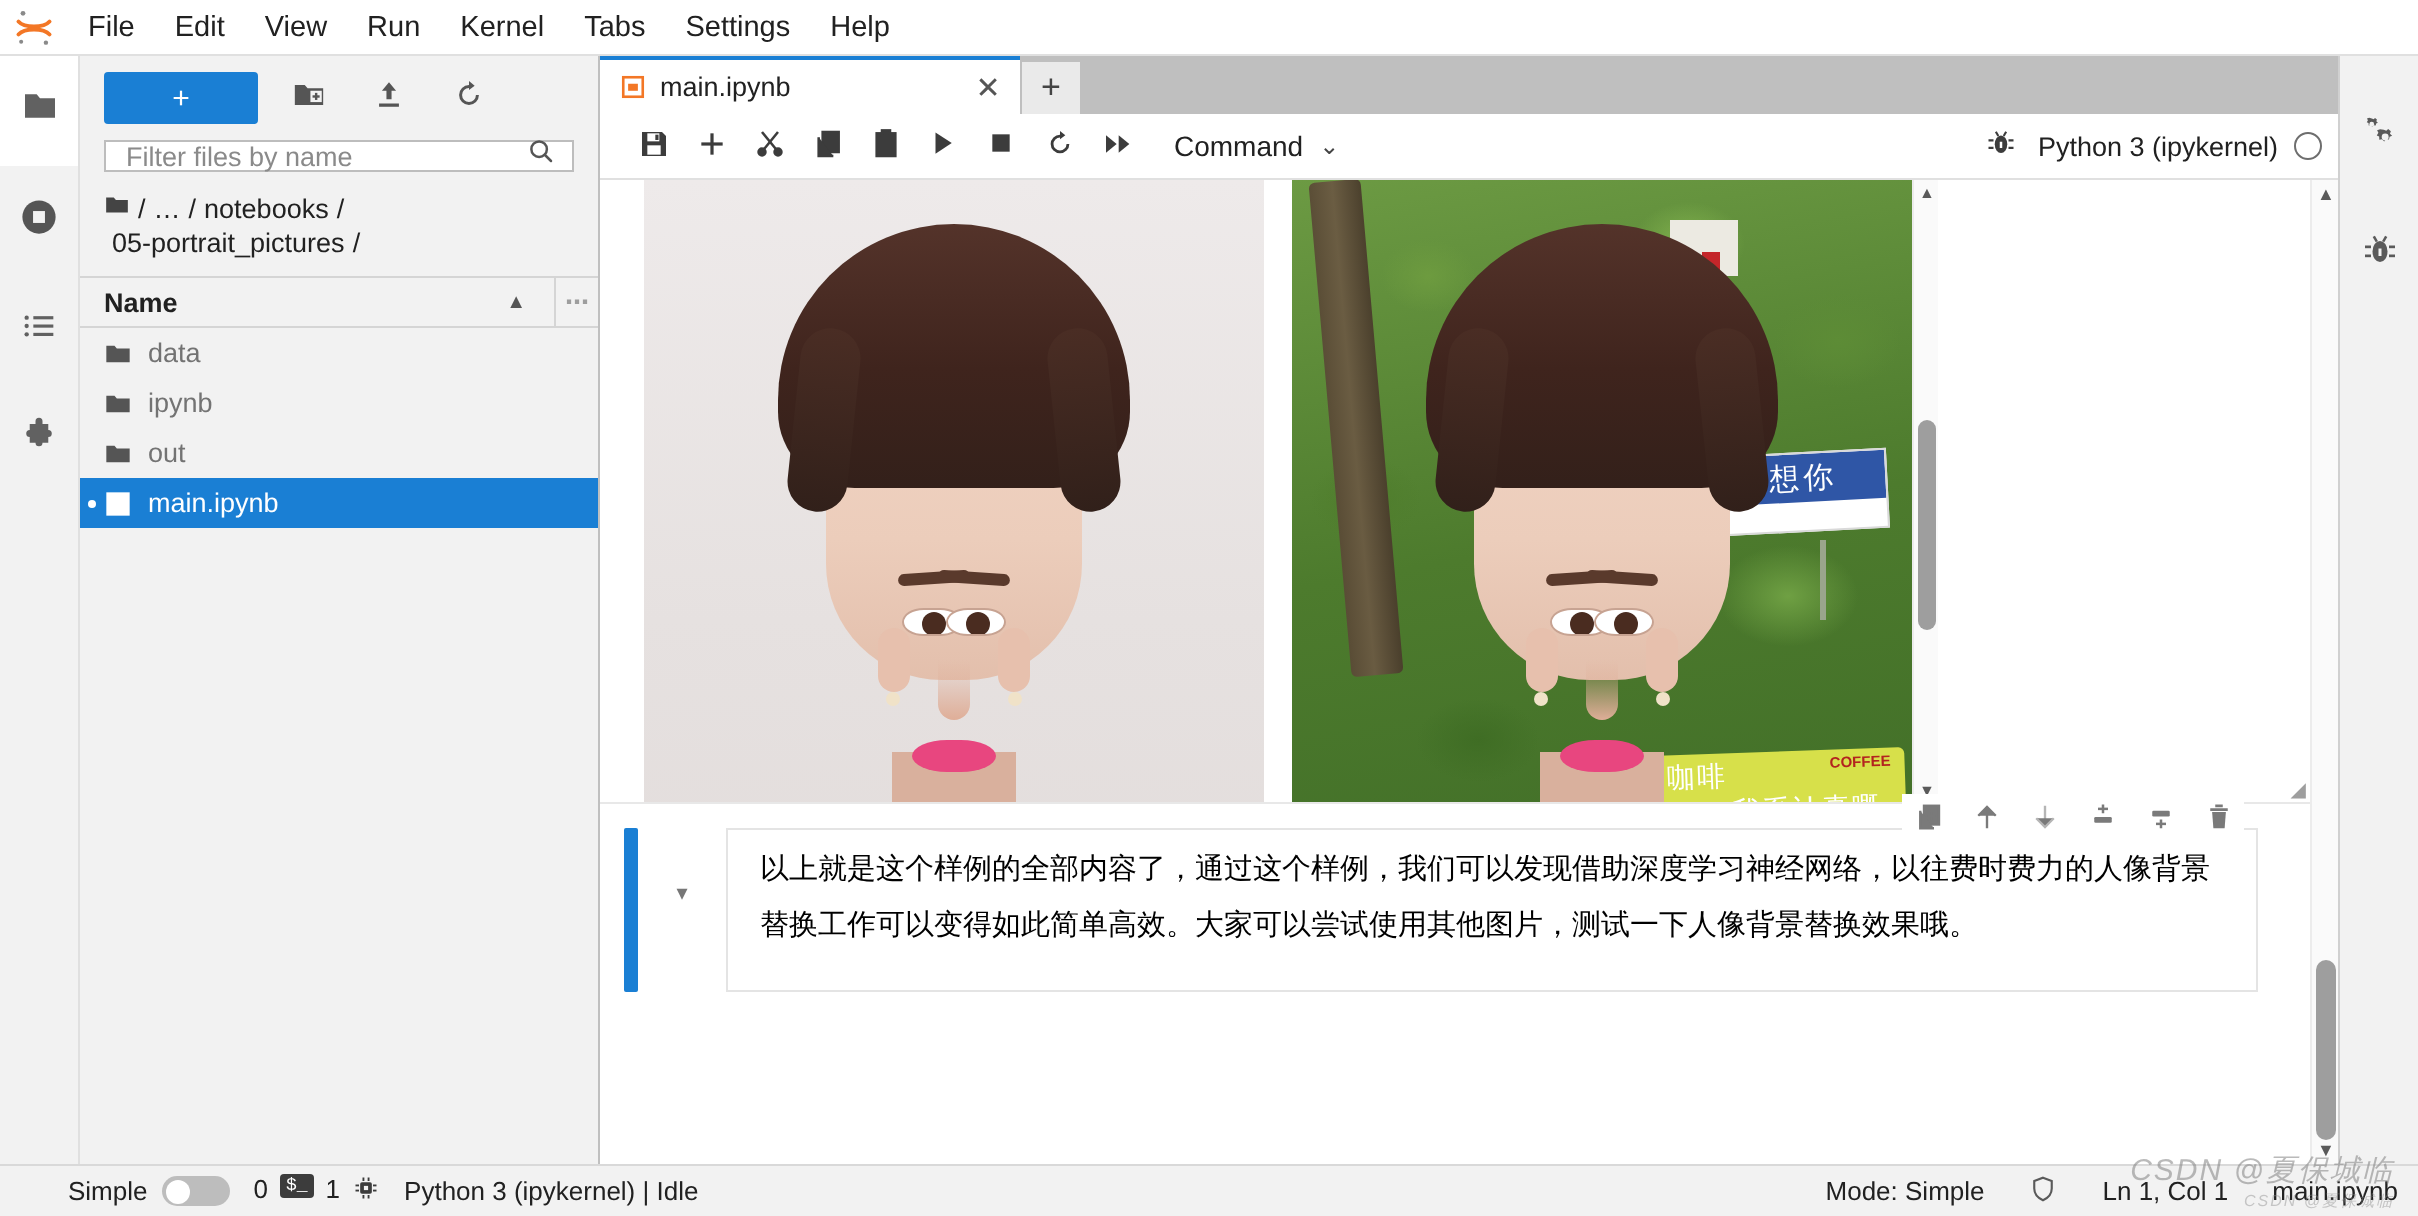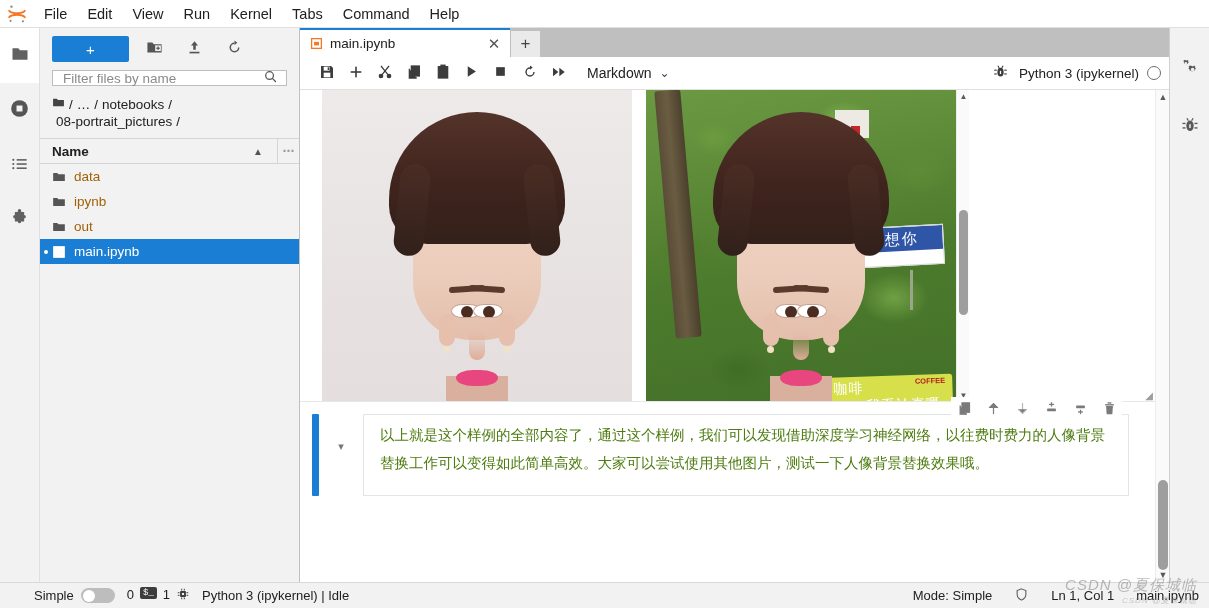--- a/index.html
+++ b/index.html
@@ -72,21 +72,21 @@
     border-bottom: 1px solid #d5d5d5; height: 26px; background: #f2f2f2;
     padding-left: 12px; font-size: 13.5px; font-weight: bold; color: #212121;
   }
   .listheader .hname { flex: 1; }
   .sortcaret { margin-right: 14px; color: #555; font-size: 10px; }
   .hmore { width: 22px; text-align: center; color: #9e9e9e; font-size: 12px;
            border-left: 1px solid #d5d5d5; height: 26px; line-height: 26px; }
   .filelist { flex: 1; overflow: hidden; background: #f2f2f2; }
   .filerow {
     height: 25px; display: flex; align-items: center; padding-left: 12px;
-    font-size: 13.5px; color: #a16207; cursor: pointer; position: relative;
+    font-size: 13.5px; color: #737373; cursor: pointer; position: relative;
   }
   .filerow .ficon { width: 22px; display: flex; align-items: center; }
   .filerow.selected { background: #1a7fd4; color: #ffffff; }
   .filerow.selected .ficon svg { fill: #fff; stroke: #fff; }
   .dot { position: absolute; left: 4px; width: 4px; height: 4px; border-radius: 50%; background: #fff; }
 
   
   .main { flex: 1 1 auto; display: flex; flex-direction: column; min-width: 0; background: #bfbfbf; }
   .tabbar { height: 29px; background: #bfbfbf; display: flex; align-items: flex-end; flex: 0 0 29px; }
   .tab {
@@ -211,21 +211,21 @@
   
   .mdcell { display: flex; padding: 12px 26px 0 12px; background: #fff; }
   .cellbar { width: 7px; background: #1a7fd4; border-radius: 1px; flex: 0 0 7px; margin-right: 0; }
   .caretcol { width: 44px; display: flex; justify-content: center; padding-top: 26px; flex: 0 0 44px; }
   .caret { color: #777; font-size: 11px; cursor: pointer; }
   .mdbody {
     flex: 1; border: 1px solid #e4e4e4; background: #fff; padding: 6px 16px 18px 16px;
     position: relative; min-width: 0;
   }
   .mdheading { font-size: 28px; color: #212121; font-weight: normal; padding: 6px 0 16px 0; }
-  .mdpara { font-size: 14.5px; color: #4d7c0f; line-height: 28px; }
+  .mdpara { font-size: 14.5px; color: #000000; line-height: 28px; }
   .celltoolbar {
     position: absolute; top: -18px; right: 6px; display: flex; align-items: center; gap: 11px;
     background: #fff; padding: 2px 4px;
   }
   .ct-btn { width: 18px; height: 18px; display: flex; align-items: center; justify-content: center; cursor: pointer; }
   .ct-btn svg { fill: #7a7a7a; }
 
   
   .nb-scrollbar {
     width: 14px; background: #fafafa; border-left: 1px solid #ececec; position: relative; flex: 0 0 14px;
@@ -275,21 +275,21 @@
         <path d="M3.5 8.5c3.2 3.6 13.8 3.6 17 0" stroke="#f37726" stroke-width="2.1" fill="none" stroke-linecap="round"></path>
         <path d="M3.5 15.5c3.2-3.6 13.8-3.6 17 0" stroke="#f37726" stroke-width="2.1" fill="none" stroke-linecap="round"></path>
       </svg>
     </div>
     <div class="menu-item">File</div>
     <div class="menu-item">Edit</div>
     <div class="menu-item">View</div>
     <div class="menu-item">Run</div>
     <div class="menu-item">Kernel</div>
     <div class="menu-item">Tabs</div>
-    <div class="menu-item">Command</div>
+    <div class="menu-item">Settings</div>
     <div class="menu-item">Help</div>
   </div>
 
   <div class="bodyrow">
 
     <div class="activitybar">
       <div class="act-btn active">
         <span>
           <svg width="20" height="20" viewBox="0 0 24 24">
               <path d="M3 5h7l2 2.4h9V19H3z"></path>
@@ -370,21 +370,21 @@
         <span style="margin-right:4px;">
           <svg width="13" height="13" viewBox="0 0 24 24" fill="#444">
               <path d="M2 5h7l2 2.3h11V19H2z"></path>
             </svg>
         </span>
         <span class="bc-seg">/</span>
         <span class="bc-sep">…</span>
         <span class="bc-seg">/</span>
         <span class="bc-seg" style="margin:0 4px;">notebooks</span>
         <span class="bc-seg">/</span>
-        <span class="bc-seg" style="margin-left:4px;">08-portrait_pictures</span>
+        <span class="bc-seg" style="margin-left:4px;">05-portrait_pictures</span>
         <span class="bc-seg" style="margin-left:4px;">/</span>
       </div>
 
       <div class="listheader">
         <span class="hname">Name</span>
         <span class="sortcaret">▲</span>
         <span class="hmore">⋯</span>
       </div>
 
       <div class="filelist">
@@ -510,21 +510,21 @@
         </button>
         <button class="tb-btn">
           <span>
             <svg width="16" height="16" viewBox="0 0 24 24">
                 <path d="M3 5.5l8 6.5-8 6.5z"></path>
                 <path d="M12.5 5.5l8 6.5-8 6.5z"></path>
               </svg>
           </span>
         </button>
         <div class="celltype">
-          <span>Markdown</span>
+          <span>Command</span>
           <span style="font-size:12px;color:#444;">⌄</span>
         </div>
         <div class="tb-spacer"></div>
         <button class="tb-btn">
           <span>
             <svg width="15" height="15" viewBox="0 0 24 24">
               <ellipse cx="12" cy="13" rx="5" ry="7"></ellipse>
                 <rect x="11" y="11" width="2" height="5" fill="#fff"></rect>
               <rect x="2" y="9" width="4" height="1.8"></rect>
                 <rect x="18" y="9" width="4" height="1.8"></rect>

